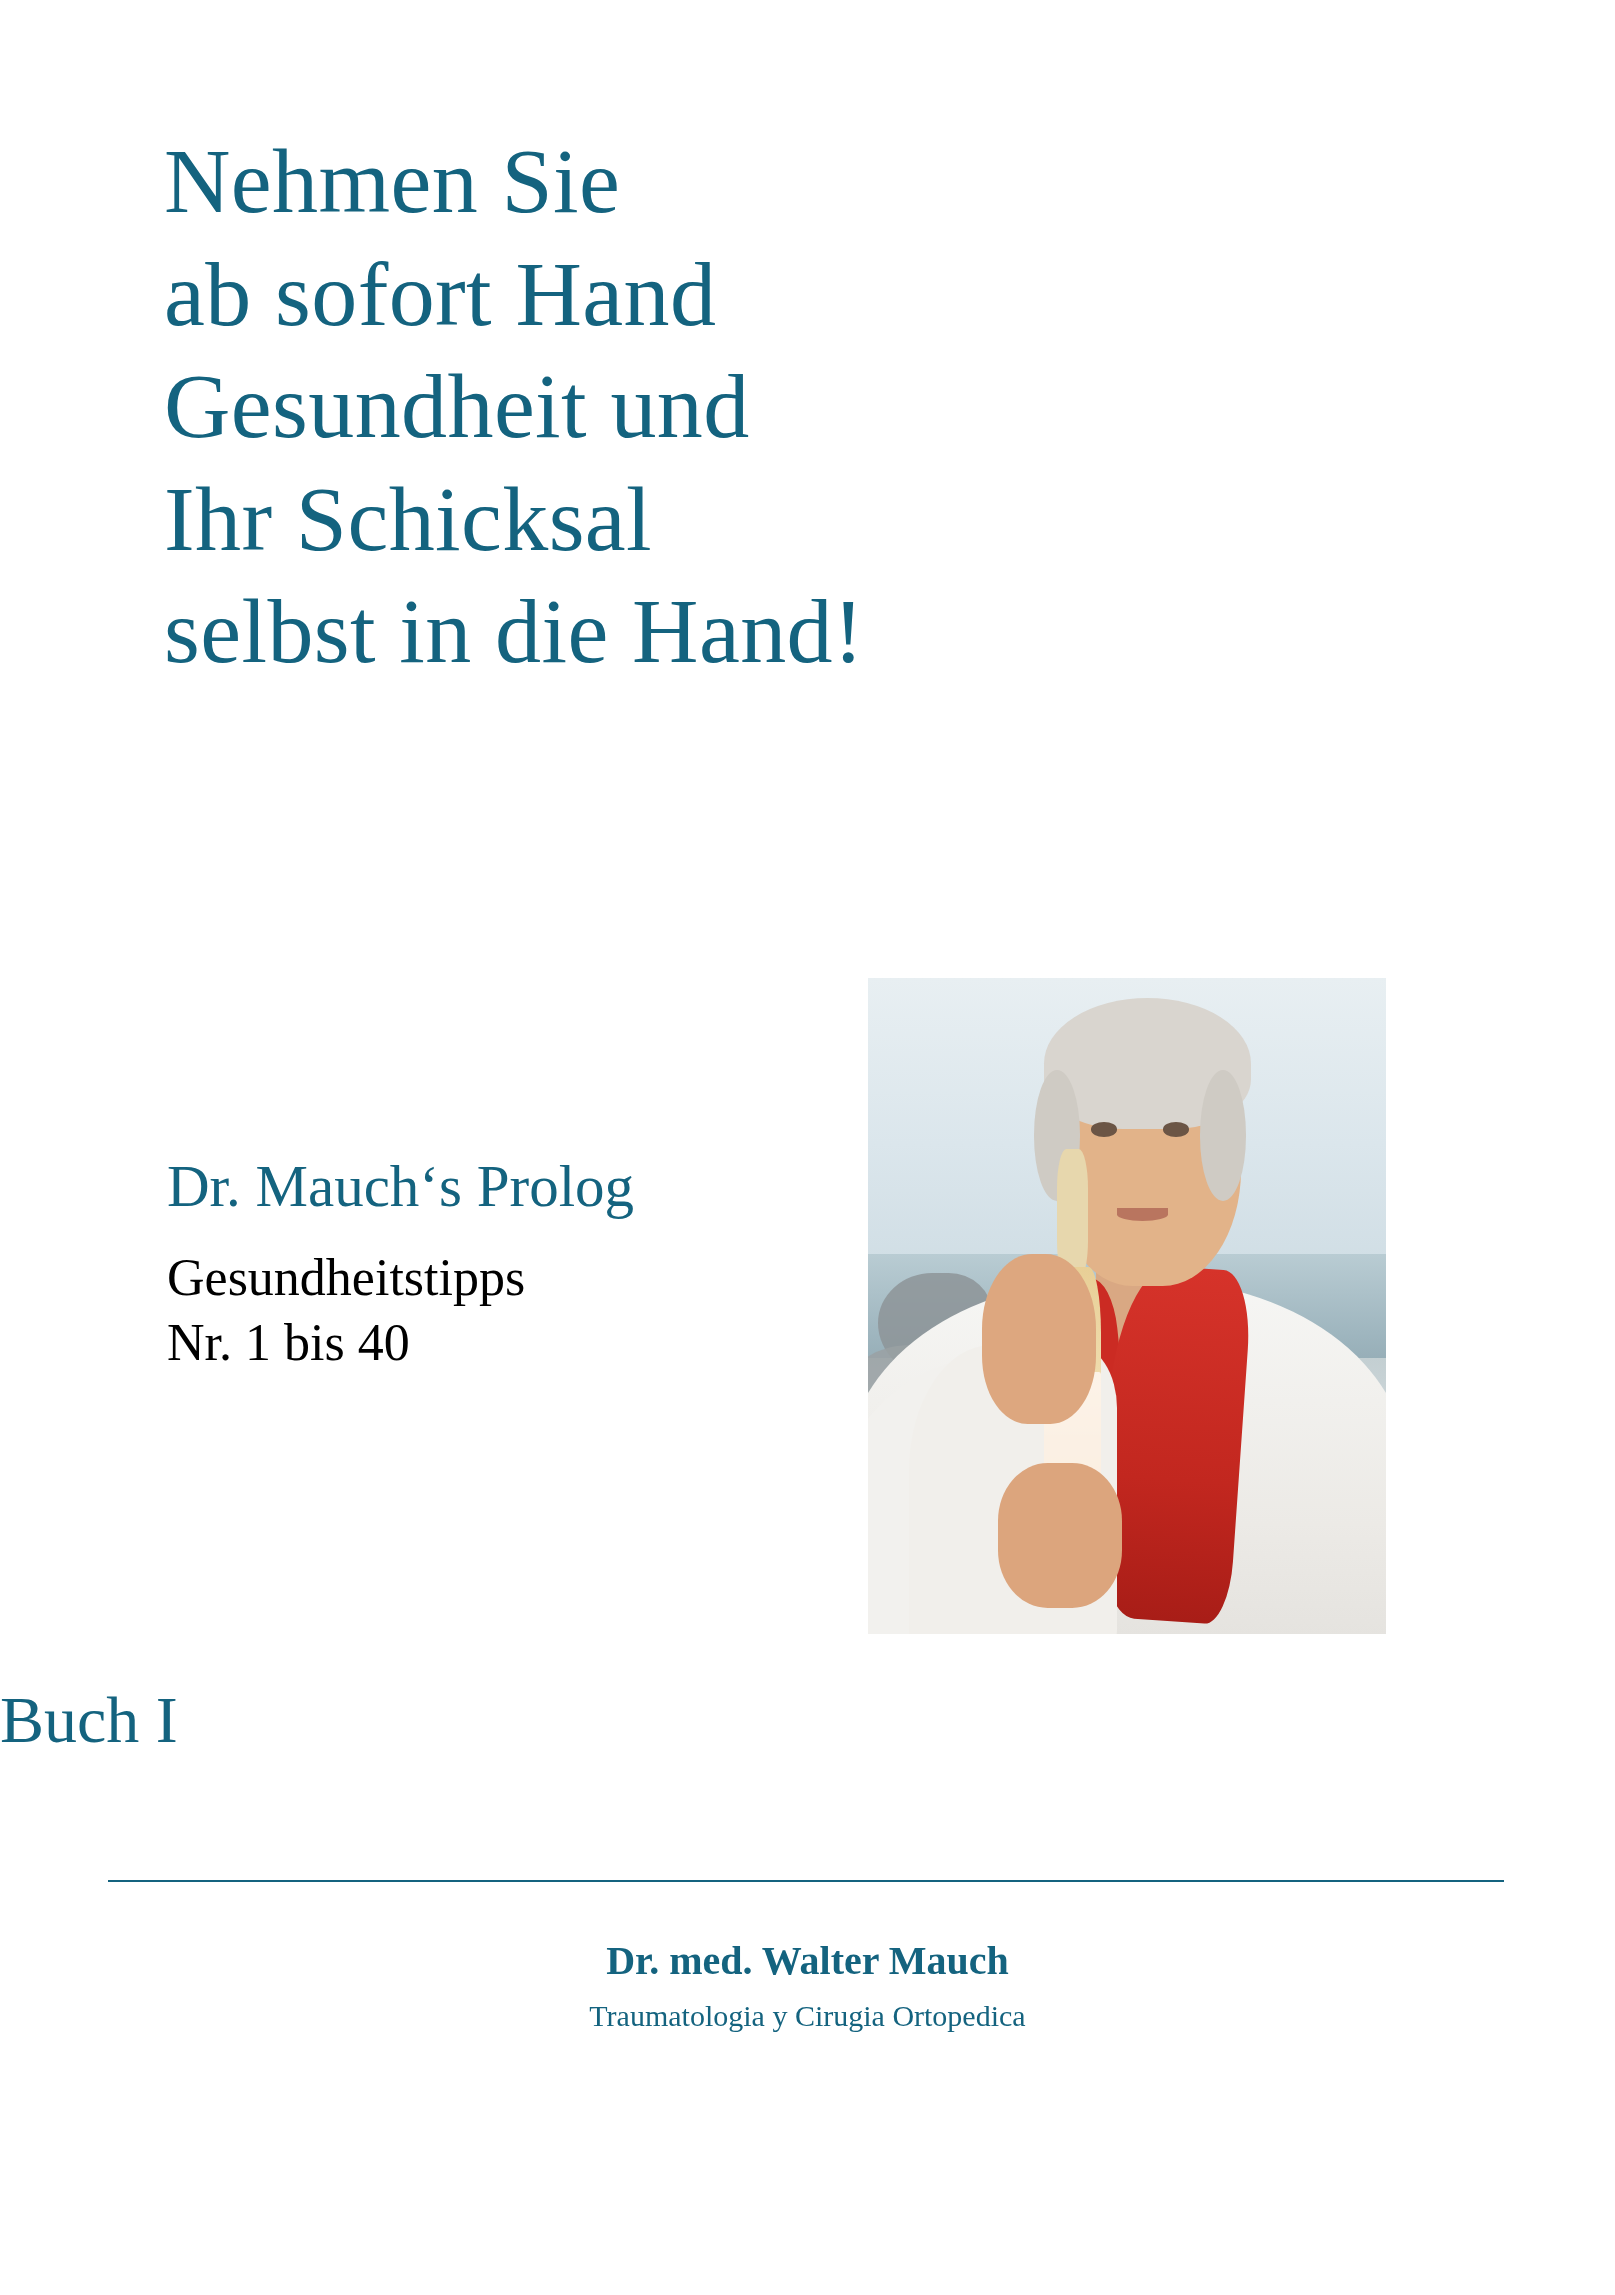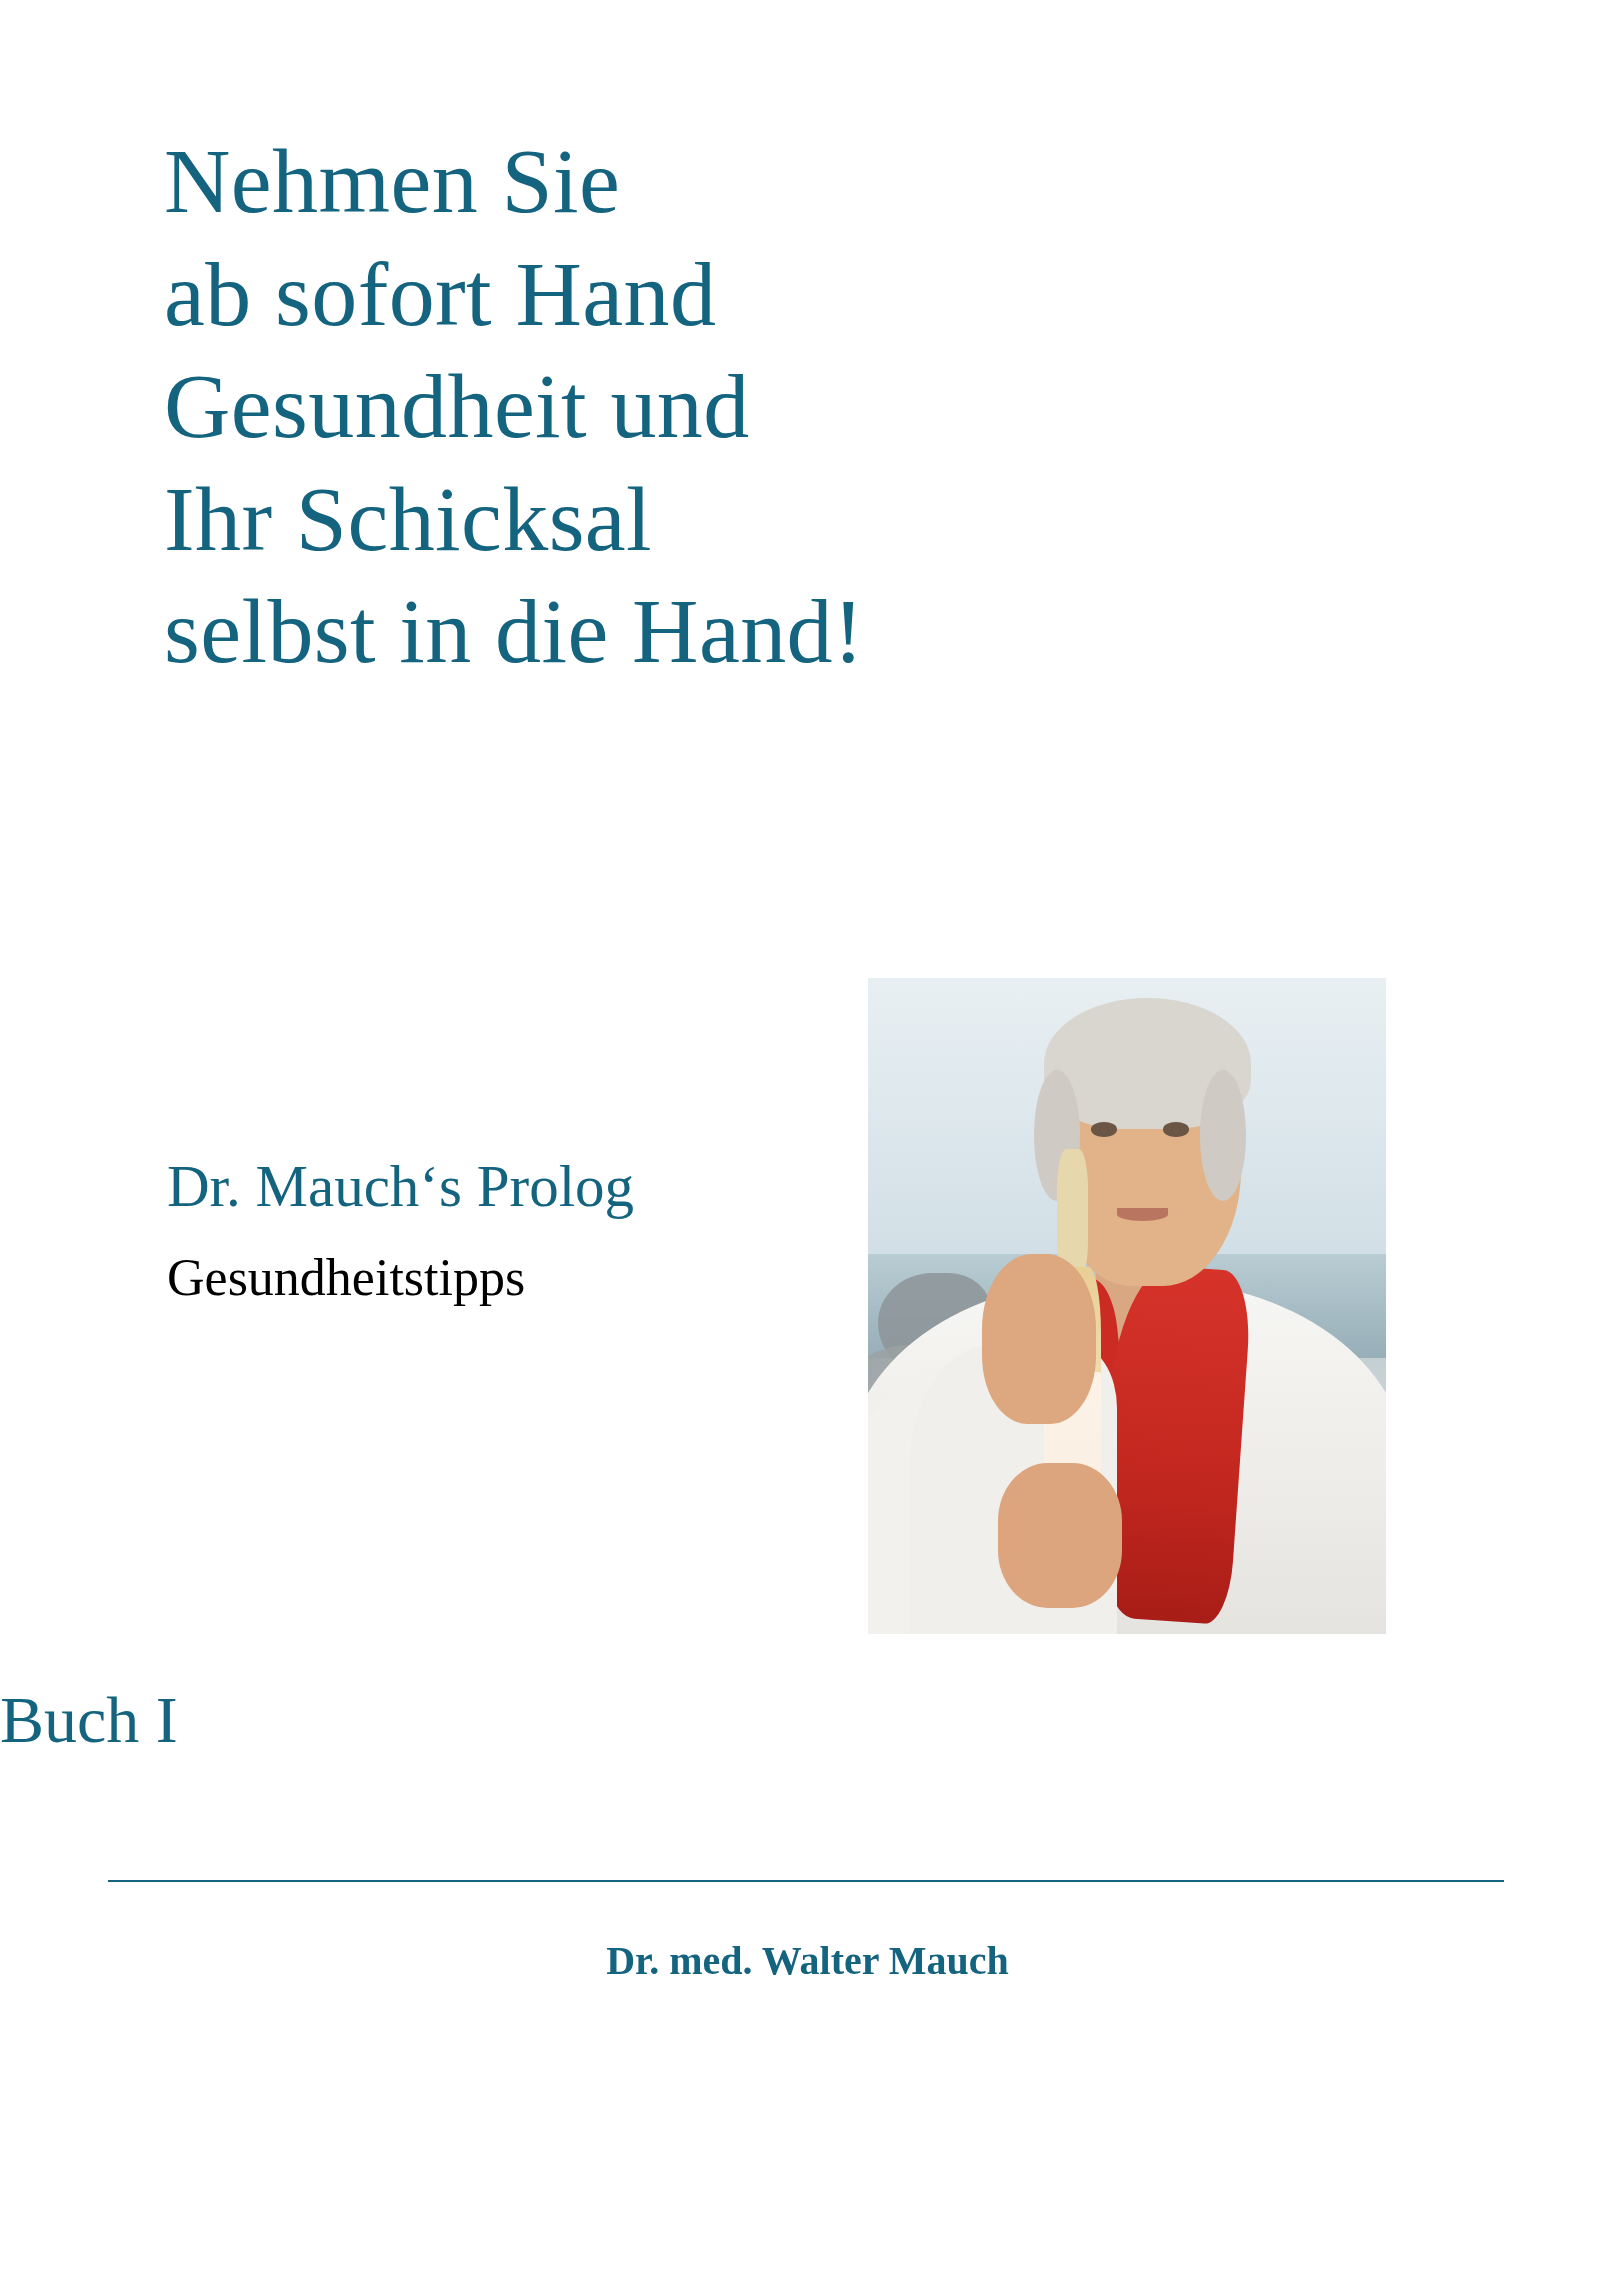--- a/index.html
+++ b/index.html
@@ -314,20 +314,21 @@
     <div class="title-line">Nehmen Sie</div>
     <div class="title-line">ab sofort Hand</div>
     <div class="title-line">Gesundheit und</div>
     <div class="title-line">Ihr Schicksal</div>
     <div class="title-line">selbst in die Hand!</div>
   </div>
 
   <div class="subtitle-block">
     <div class="subtitle-main">Dr. Mauch‘s Prolog</div>
     <div class="subtitle-sub">Gesundheitstipps</div>
+    <div class="subtitle-sub">Nr. 1 bis 40</div>
   </div>
 
   <div class="photo">
     <div class="photo-sky"></div>
     <div class="photo-sea"></div>
     <div class="photo-shore"></div>
     <div class="photo-rock"></div>
     <div class="photo-rock two"></div>
 
     <div class="p-shirt"></div>
@@ -351,16 +352,17 @@
   </div>
 
   <div class="book-block">
     <div class="book-title">Buch I</div>
   </div>
 
   <div class="divider"></div>
 
   <div class="footer">
     <div class="author-name">Dr. med. Walter Mauch</div>
+    <div class="author-desc">Traumatologia y Cirugia Ortopedica</div>
   </div>
 
 </div>
 
 
 </body></html>

